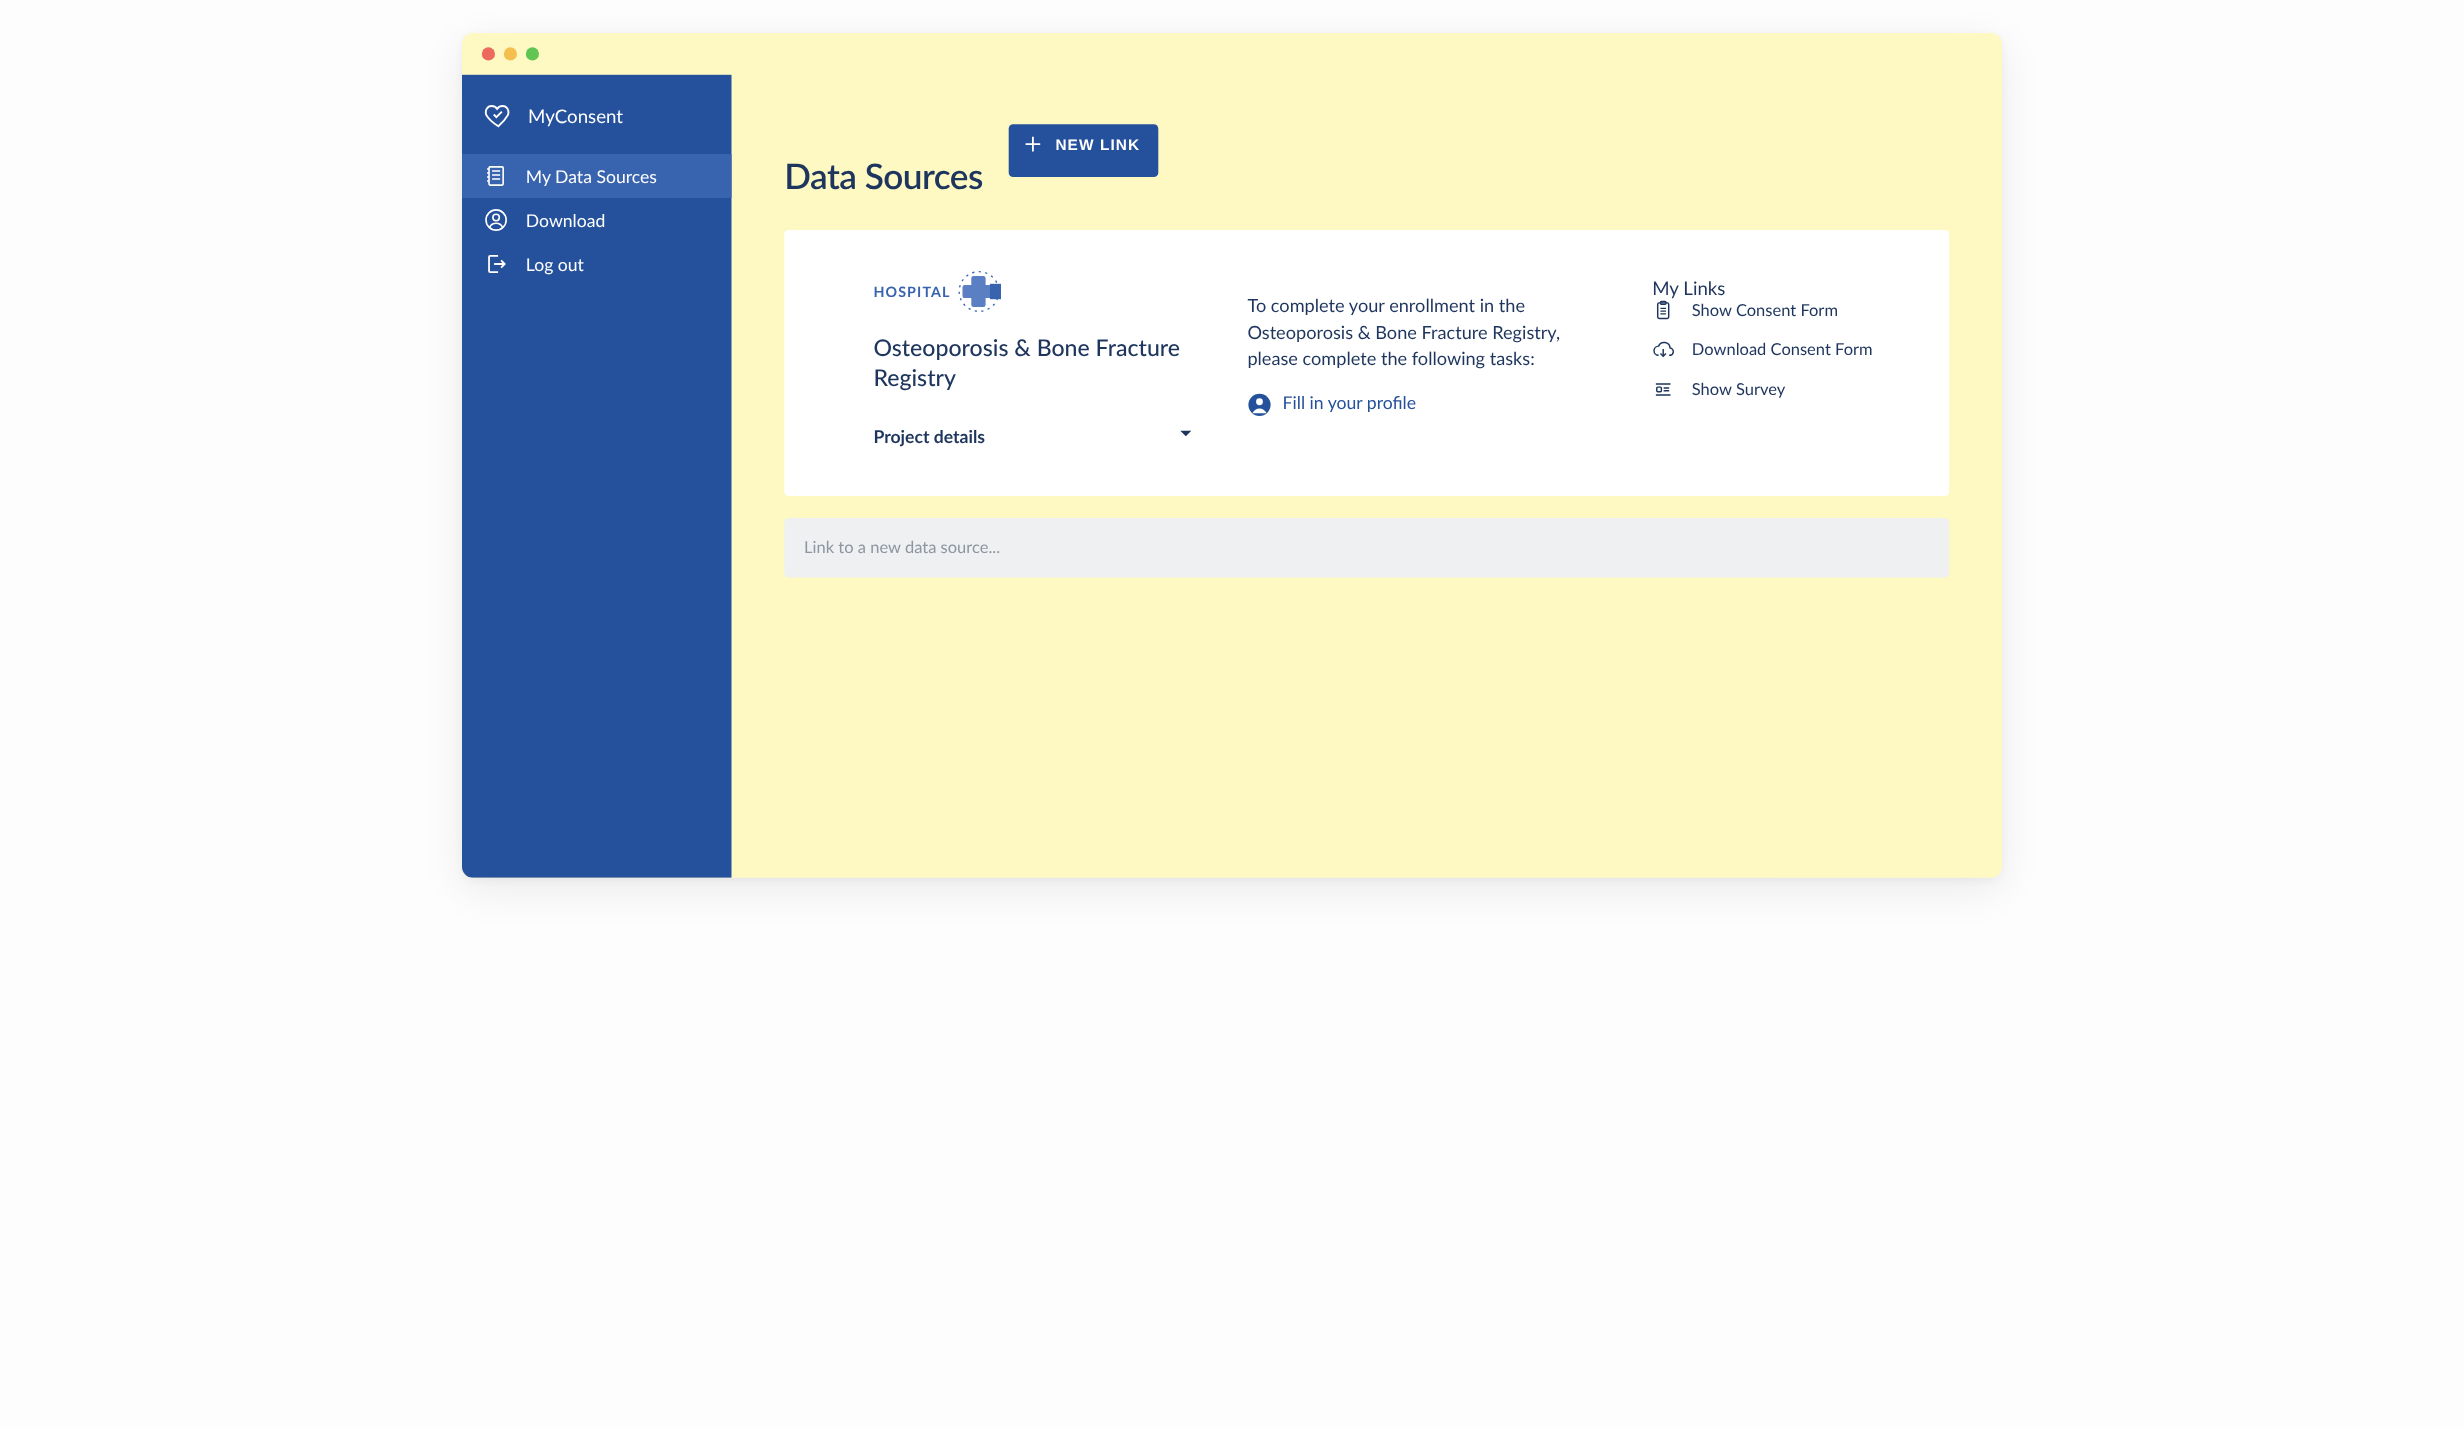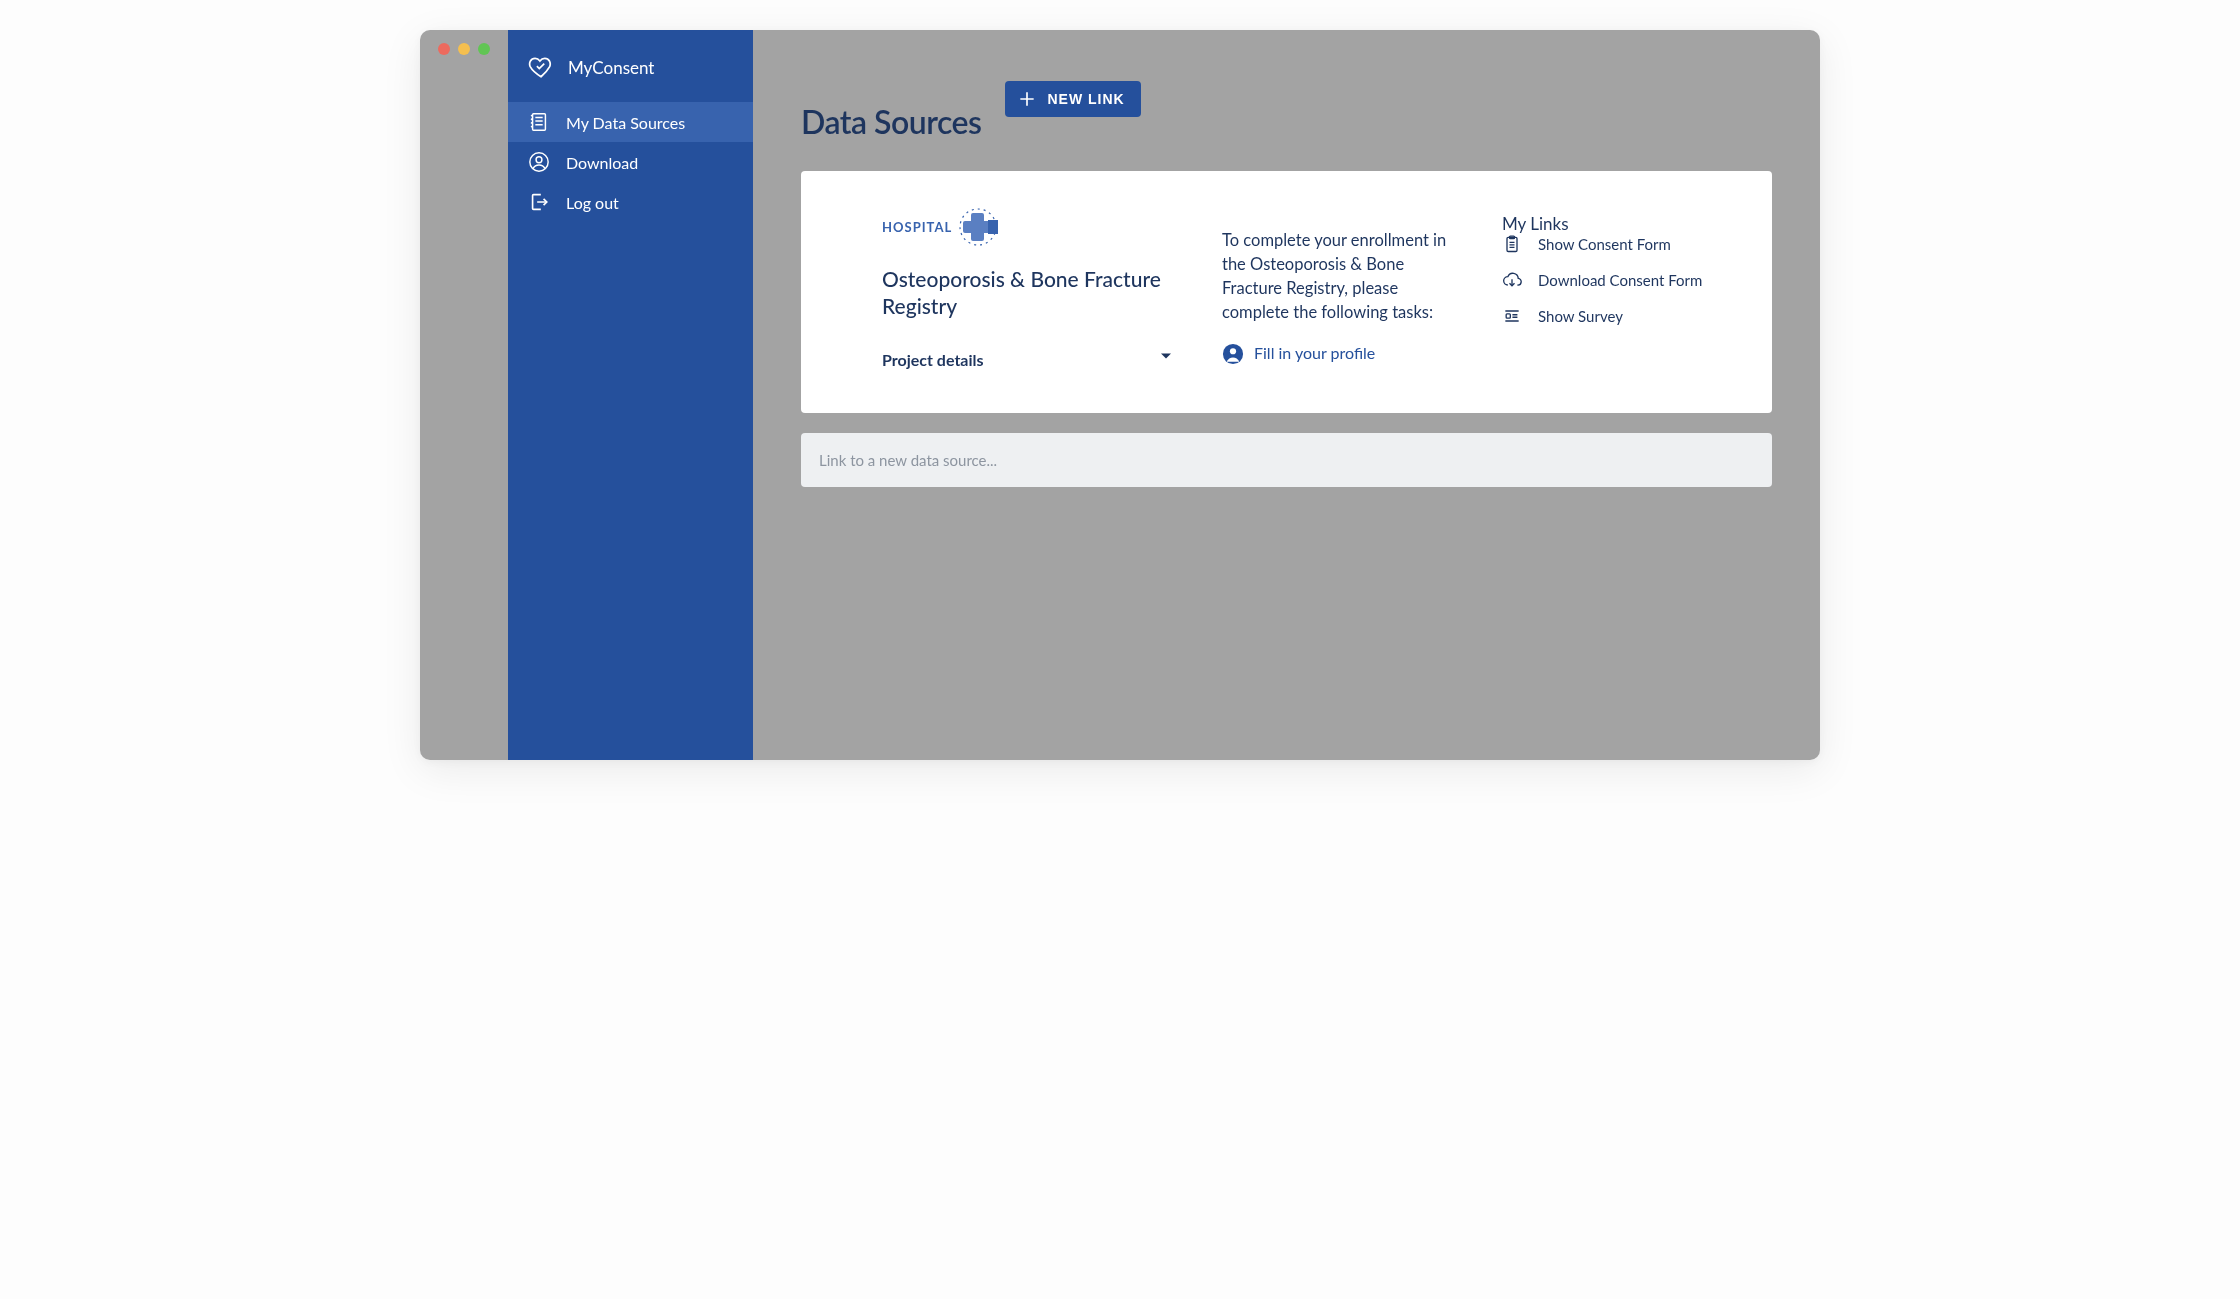--- a/index.html
+++ b/index.html
@@ -9,26 +9,26 @@
     background: #fdfdfd;
     display: flex;
     align-items: flex-start;
     justify-content: center;
     padding: 30px 20px;
     color: #1e355e;
   }
 
   .browser-window {
     width: 1400px;
-    background: #a3a3a3;
+    background: #fef9c3;
     border-radius: 10px;
     box-shadow: 0 10px 40px rgba(0,0,0,0.08), 0 2px 8px rgba(0,0,0,0.04);
     overflow: hidden;
     display: flex;
-    flex-direction: row;
+    flex-direction: column;
   }
 
   .titlebar {
     height: 38px;
     display: flex;
     align-items: center;
     padding: 0 18px;
     gap: 8px;
   }
   .traffic-dot { width: 12px; height: 12px; border-radius: 50%; }
@@ -91,21 +91,21 @@
     margin-top: 46px;
   }
   .new-link-btn {
     display: inline-flex;
     align-items: center;
     gap: 10px;
     background: #25509c;
     color: #fff;
     border: none;
     border-radius: 4px;
-    padding: 8px 16px 8px 12px;
+    padding: 8px 16px 20px 12px;
     font-size: 14px;
     font-weight: 600;
     letter-spacing: 1px;
     cursor: pointer;
   }
   .new-link-btn svg { width: 20px; height: 20px; }
 
   .card {
     background: #fff;
     border-radius: 4px;

